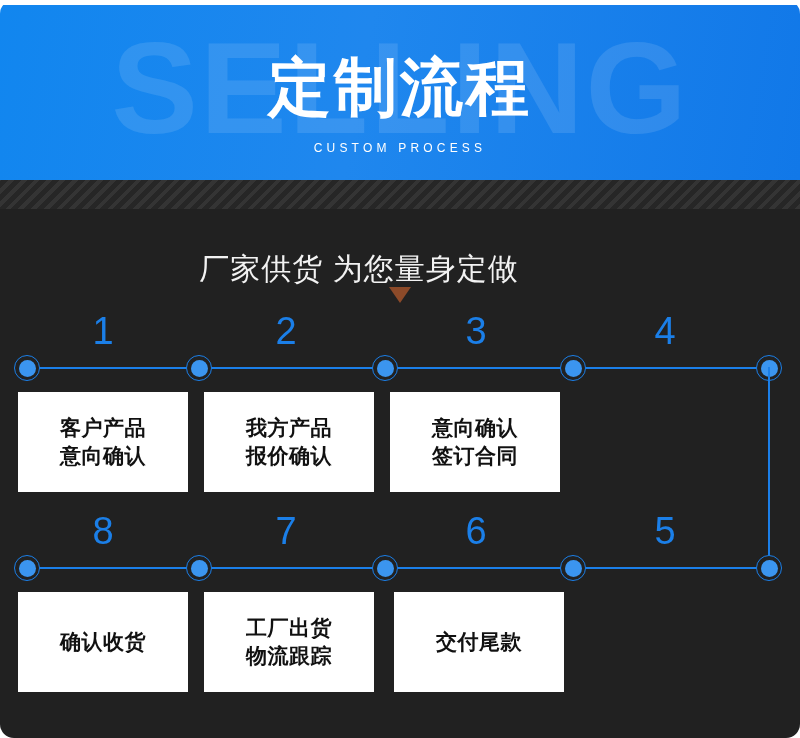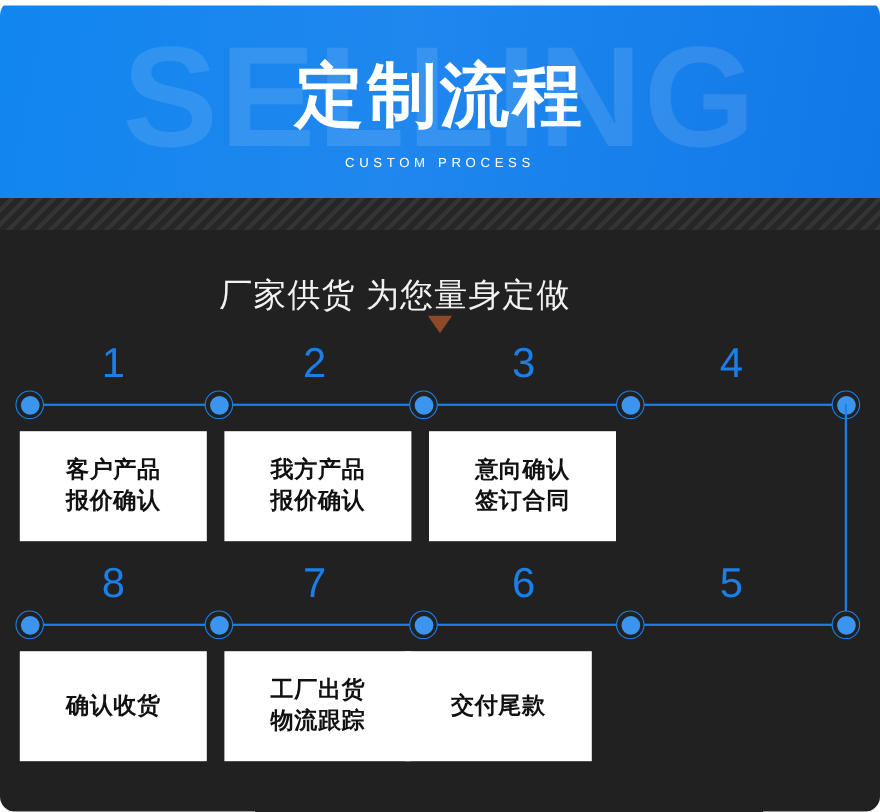--- a/index.html
+++ b/index.html
@@ -241,21 +241,21 @@
       <div class="step-number" style="left:635px;">4</div>
 
       <div class="node" style="left:14px;"></div>
       <div class="node" style="left:186px;"></div>
       <div class="node" style="left:372px;"></div>
       <div class="node" style="left:560px;"></div>
       <div class="node" style="left:756px;"></div>
 
       <div class="card" style="left:18px;">
         <span class="card-text">客户产品
-报价确认</span>
+意向确认</span>
       </div>
       <div class="card" style="left:390px;">
         <span class="card-text">意向确认
 签订合同</span>
       </div>
       <div class="card" style="left:204px;">
         <span class="card-text">我方产品
 报价确认</span>
       </div>
     </div>
@@ -276,21 +276,21 @@
       <div class="node" style="left:560px;"></div>
       <div class="node" style="left:756px;"></div>
 
       <div class="card" style="left:204px;">
         <span class="card-text">工厂出货
 物流跟踪</span>
       </div>
       <div class="card" style="left:18px;">
         <span class="card-text">确认收货</span>
       </div>
-      <div class="card" style="left:368px;">
+      <div class="card" style="left:394px;">
         <span class="card-text">交付尾款</span>
       </div>
     </div>
 
     <div class="corner-tick"></div>
   </div>
 
 </div>
 
 </body></html>

